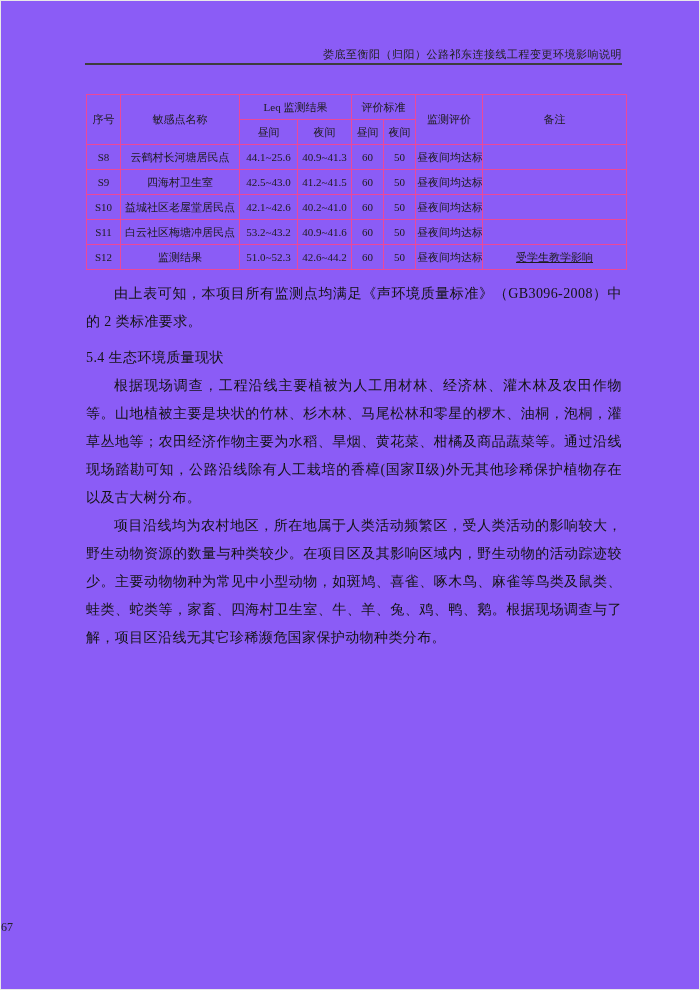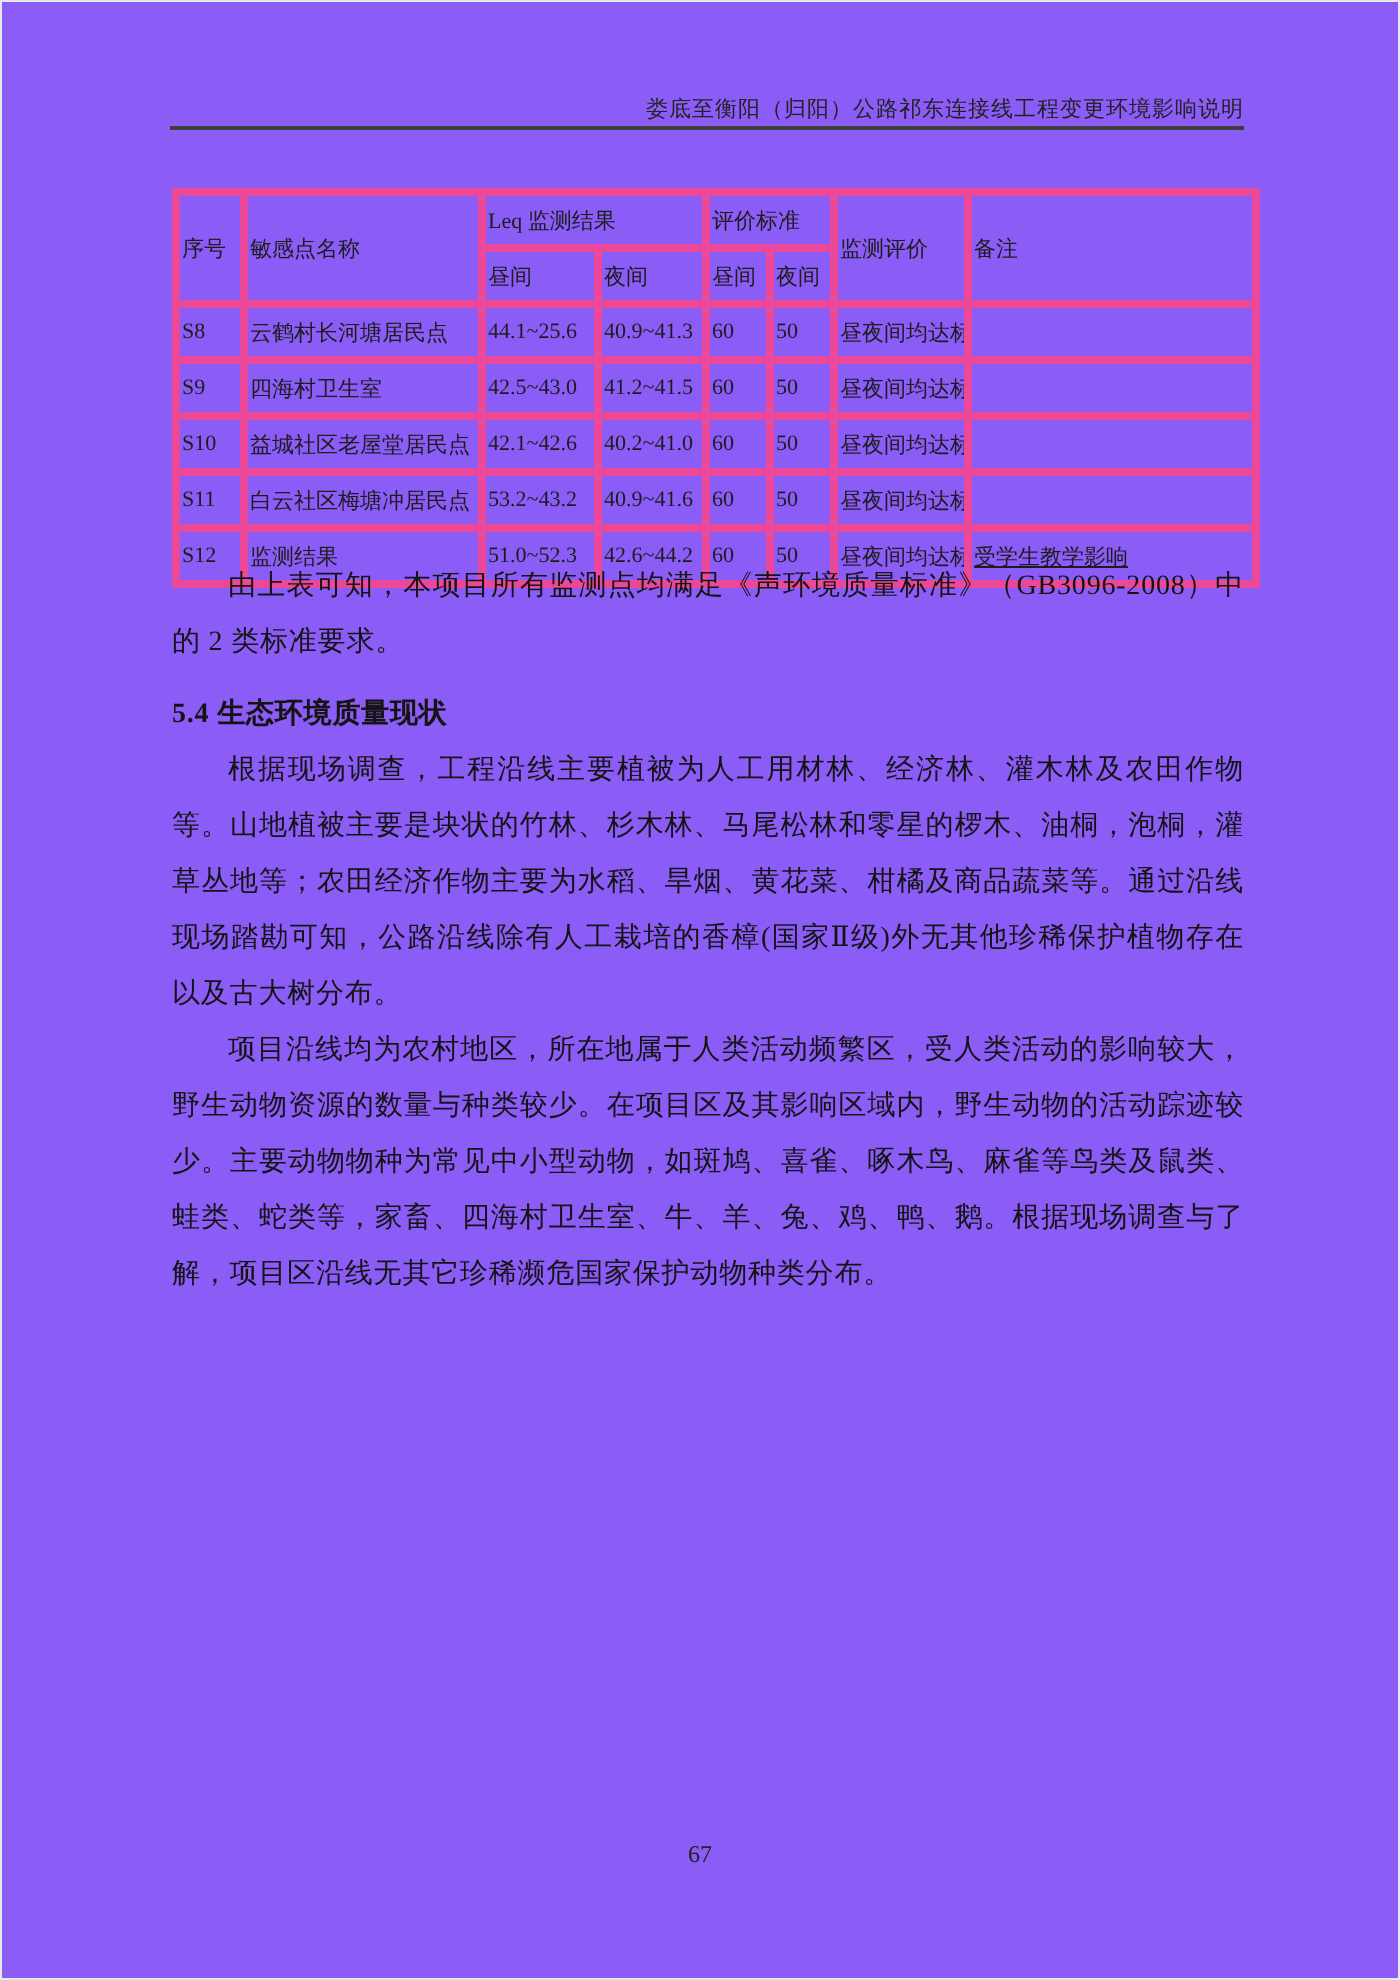--- a/index.html
+++ b/index.html
@@ -38,22 +38,22 @@
     top: 93px;
     left: 85px;
     width: 540px;
     border-collapse: collapse;
     table-layout: fixed;
     font-size: 11px;
     color: #1c1c1c;
   }
   table.noise-table th,
   table.noise-table td {
-    border: 4px solid #ec4899;
-    text-align: left;
+    border: 1px solid #ec4899;
+    text-align: center;
     vertical-align: middle;
     padding: 0 1px;
     font-weight: normal;
     height: 24px;
     overflow: hidden;
     white-space: nowrap;
   }
   .remark-text { text-decoration: underline; }
   .content {
     position: absolute;
@@ -62,32 +62,31 @@
     width: 536px;
     font-size: 14px;
     line-height: 28px;
     text-align: justify;
     letter-spacing: 0.4px;
     color: #141414;
   }
   .content p { margin: 0; text-indent: 2em; }
   .section-heading {
     font-size: 14px;
-    font-weight: bold;
+    font-weight: normal;
     margin: 8px 0 0 0;
     line-height: 28px;
     text-indent: 0;
     letter-spacing: 0.4px;
   }
   .page-number {
     position: absolute;
     top: 919px;
     left: 0;
     width: 100%;
-    text-align: center;
     font-size: 12px;
     color: #222;
   }
 </style>
 </head>
 <body>
 
 <div class="page">
 
   <div class="doc-header">娄底至衡阳（归阳）公路祁东连接线工程变更环境影响说明</div>

